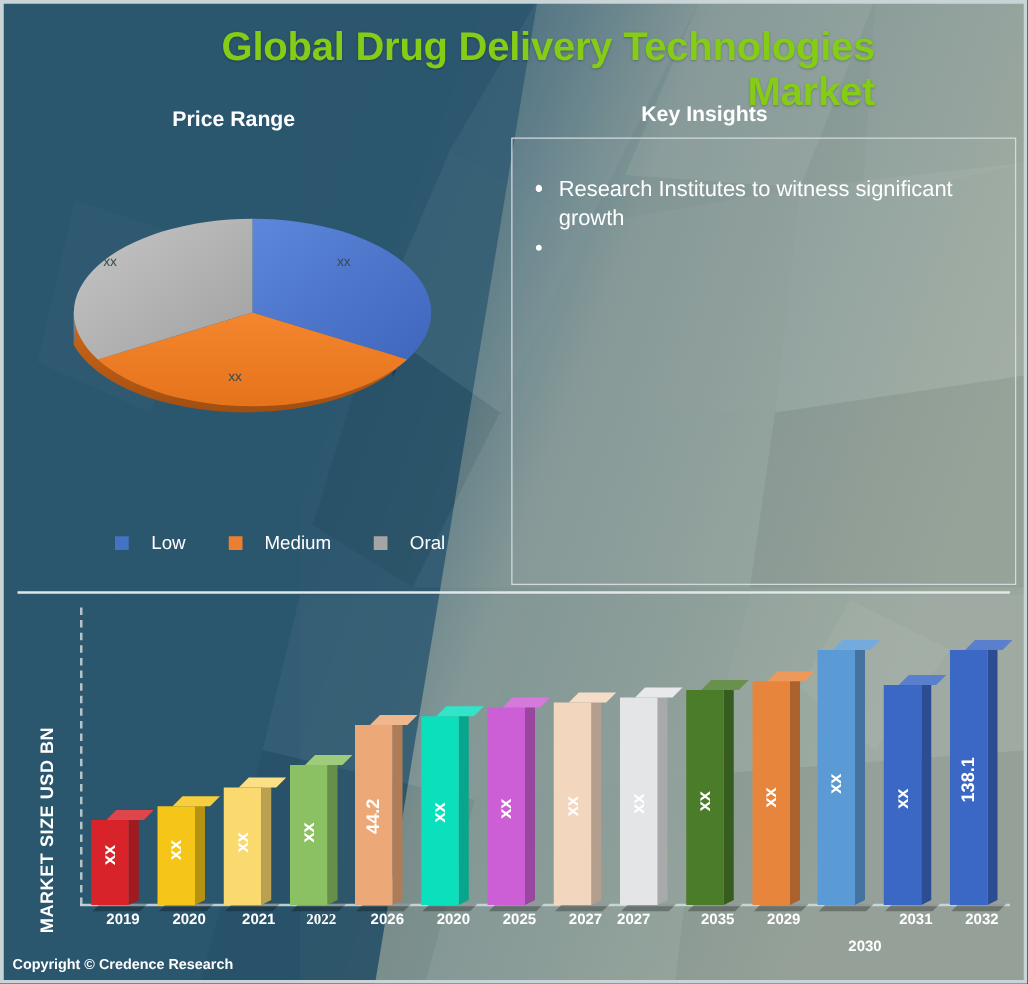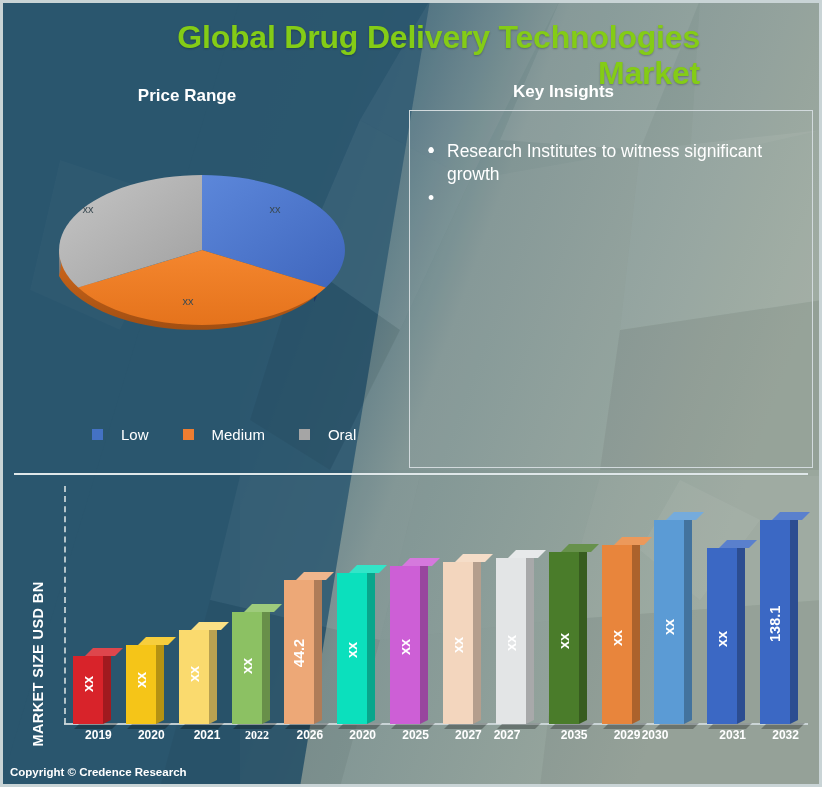--- a/index.html
+++ b/index.html
@@ -370,21 +370,21 @@
         <div class="xlab" style="left: 55.2857px;">2020</div>
         <div class="xlab" style="left: 111px;">2021</div>
         <div class="xlab" style="left: 161px; font-family: Liberation Serif, serif;">2022</div>
         <div class="xlab" style="left: 213.857px;">2026</div>
         <div class="xlab" style="left: 266.714px;">2020</div>
         <div class="xlab" style="left: 319.571px;">2025</div>
         <div class="xlab" style="left: 372.429px;">2027</div>
         <div class="xlab" style="left: 411px;">2027</div>
         <div class="xlab" style="left: 478.143px;">2035</div>
         <div class="xlab" style="left: 531px;">2029</div>
-        <div class="xlab" style="left: 559px;">2030</div>
+        <div class="xlab" style="left: 596px; margin-top: 22px;">2030</div>
         <div class="xlab" style="left: 636.714px;">2031</div>
         <div class="xlab" style="left: 689.571px;">2032</div>
       </div>
   </div>
 
   <div id="copyright">Copyright © Credence Research</div>
 
   <div id="frame"></div>
 </div>
 

